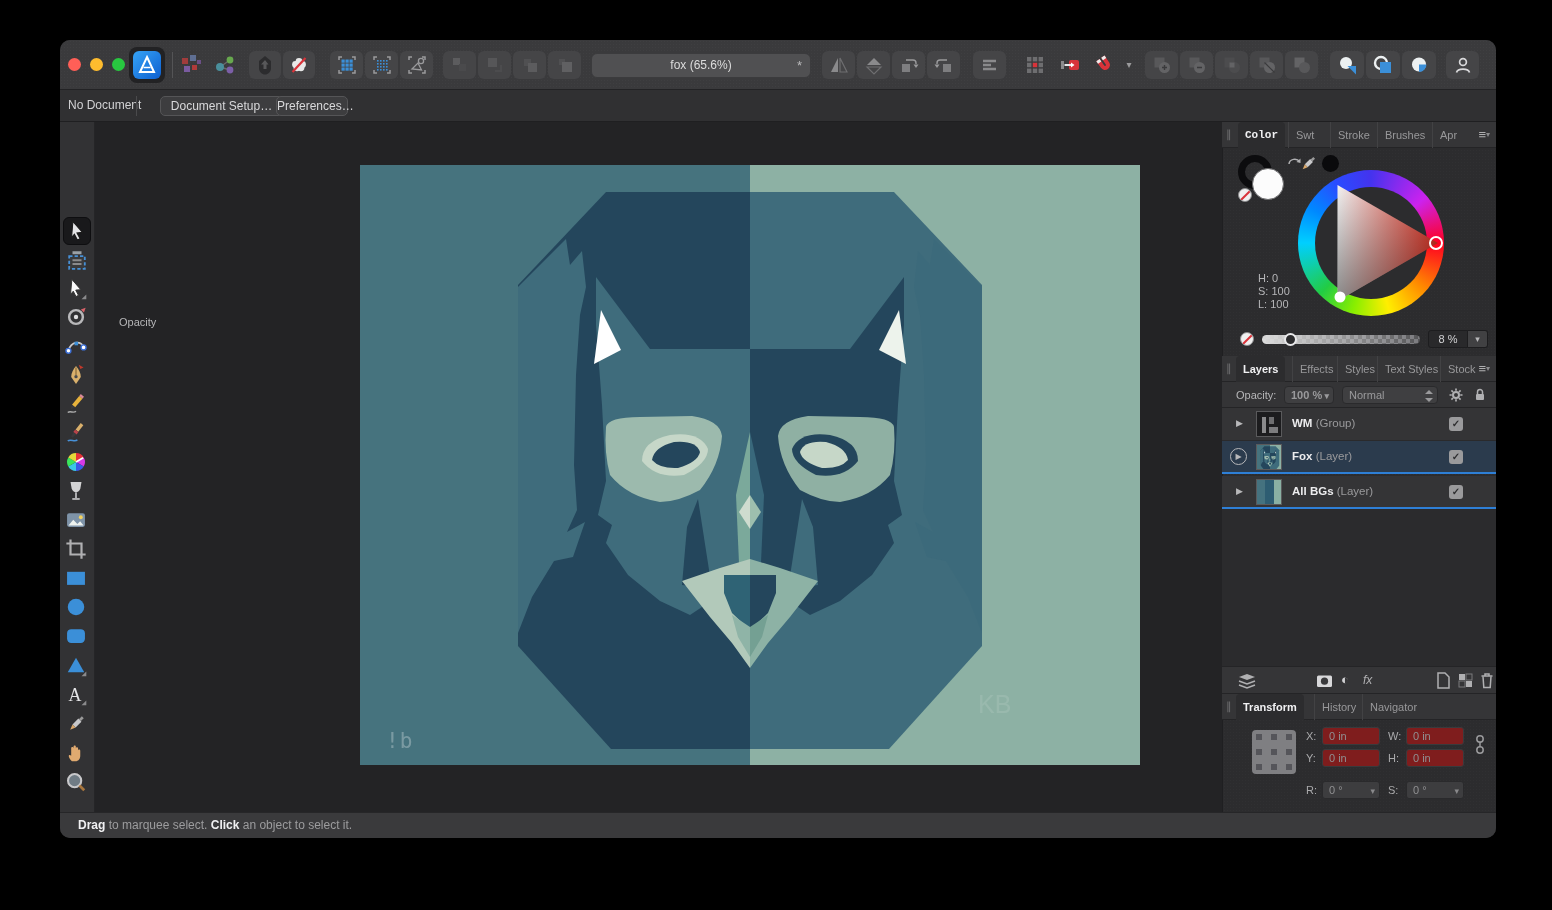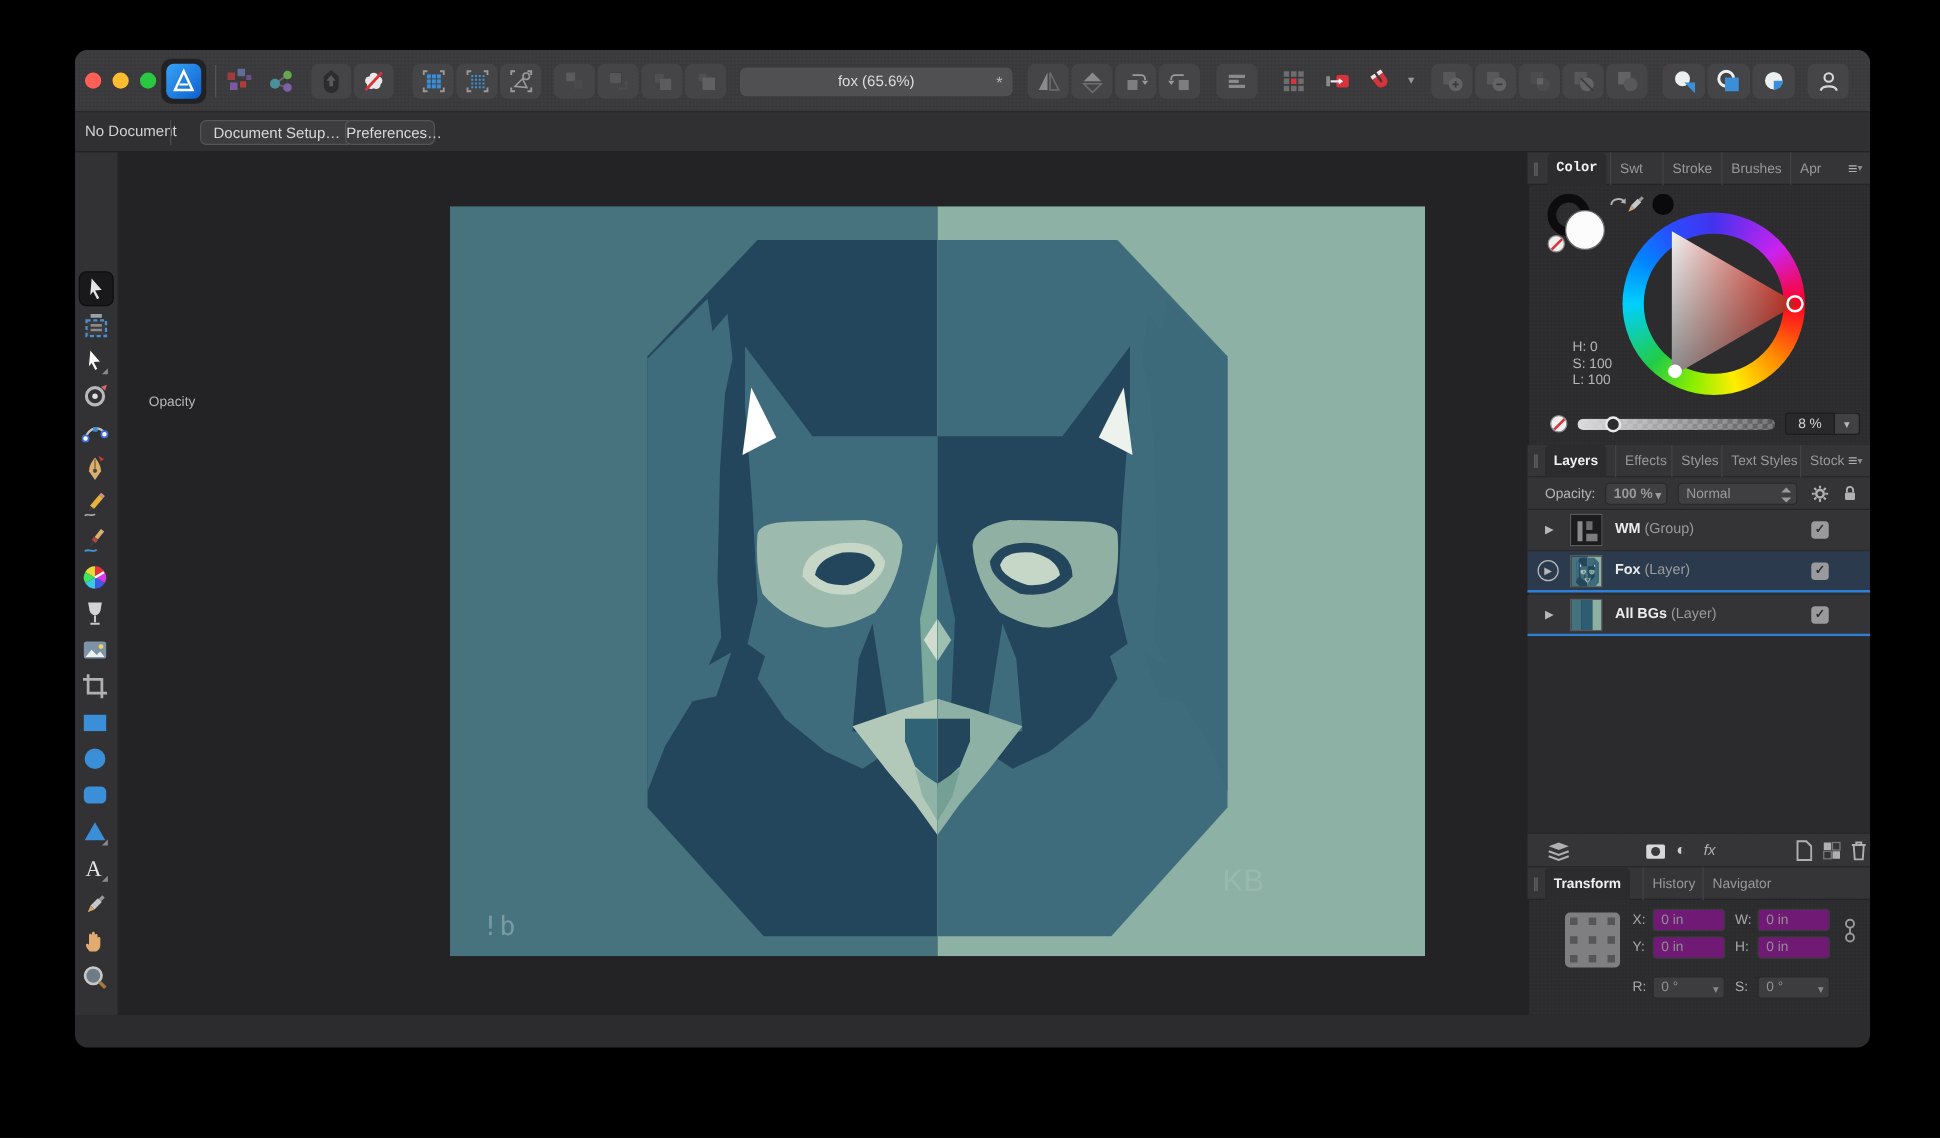--- a/index.html
+++ b/index.html
@@ -94,21 +94,21 @@
   .ltype { color:#9a9a9c; font-weight:normal; }
   .chk { position:absolute; right:33px; top:9px; width:14px; height:14px; background:#9a9a9c; border-radius:3px; color:#2e2e30; font-size:10px; text-align:center; line-height:14px; font-weight:bold; }
   .layers-empty { position:absolute; left:1162px; top:469px; width:274px; height:157px; background:#2b2b2d; }
   .layers-iconbar { position:absolute; left:1162px; top:626px; width:274px; height:28px; background:#353537; border-top:1px solid #242426; border-bottom:1px solid #242426; }
   .fxtext { font-style:italic; color:#b0b0b2; font-size:12px; }
   .adjtext { color:#d0d0d2; font-size:13px; }
 
   .anchor-grid { position:absolute; left:1192px; top:690px; width:44px; height:44px; background:#7f7f82; border-radius:4px; display:grid; grid-template-columns:repeat(3,1fr); align-items:center; justify-items:center; }
   .anchor-grid span { width:6px; height:6px; background:#55555a; }
   .t-label { position:absolute; color:#aaaaac; font-size:11px; }
-  .t-field { position:absolute; width:58px; height:18px; background:#701a75; border:1px solid #3a3a3c; border-radius:3px; color:#909092; font-size:11px; line-height:16px; padding-left:6px; }
+  .t-field { position:absolute; width:58px; height:18px; background:#7f1d1d; border:1px solid #3a3a3c; border-radius:3px; color:#909092; font-size:11px; line-height:16px; padding-left:6px; }
   .t-dd { position:absolute; width:58px; height:18px; background:#3d3d3f; border:1px solid #2a2a2c; border-radius:3px; color:#909092; font-size:11px; line-height:16px; padding-left:6px; }
   .t-dd .dc { position:absolute; right:4px; top:1px; font-size:9px; color:#8a8a8c; }
 
   .statusbar { position:absolute; left:0; top:772px; width:1436px; height:26px; background:#3a3a3c; border-top:1px solid #262628; color:#9c9c9e; font-size:12px; line-height:25px; }
   .statusbar b { color:#f0f0f2; }
   .stepper { position:absolute; right:4px; top:3px; width:8px; height:12px; }
   .stepper i { position:absolute; left:0; width:0; height:0; border-left:4px solid transparent; border-right:4px solid transparent; }
   .stepper .up { top:0; border-bottom:4px solid #9a9a9c; }
   .stepper .dn { bottom:0; border-top:4px solid #9a9a9c; }
 </style>
@@ -775,14 +775,19 @@
 
   <span class="t-label" style="left:1246px; top:744px;">R:</span>
   <div class="t-dd" style="left:1262px; top:741px;">
     <span>0 °</span><span class="dc">▾</span>
   </div>
   <span class="t-label" style="left:1328px; top:744px;">S:</span>
   <div class="t-dd" style="left:1346px; top:741px;">
     <span>0 °</span><span class="dc">▾</span>
   </div>
 
+  <div class="statusbar">
+    <span style="margin-left:18px;">
+      <b>Drag</b><span> to marquee select. </span><b>Click</b><span> an object to select it.</span>
+    </span>
+  </div>
 
 </div>
 
 </body></html>

